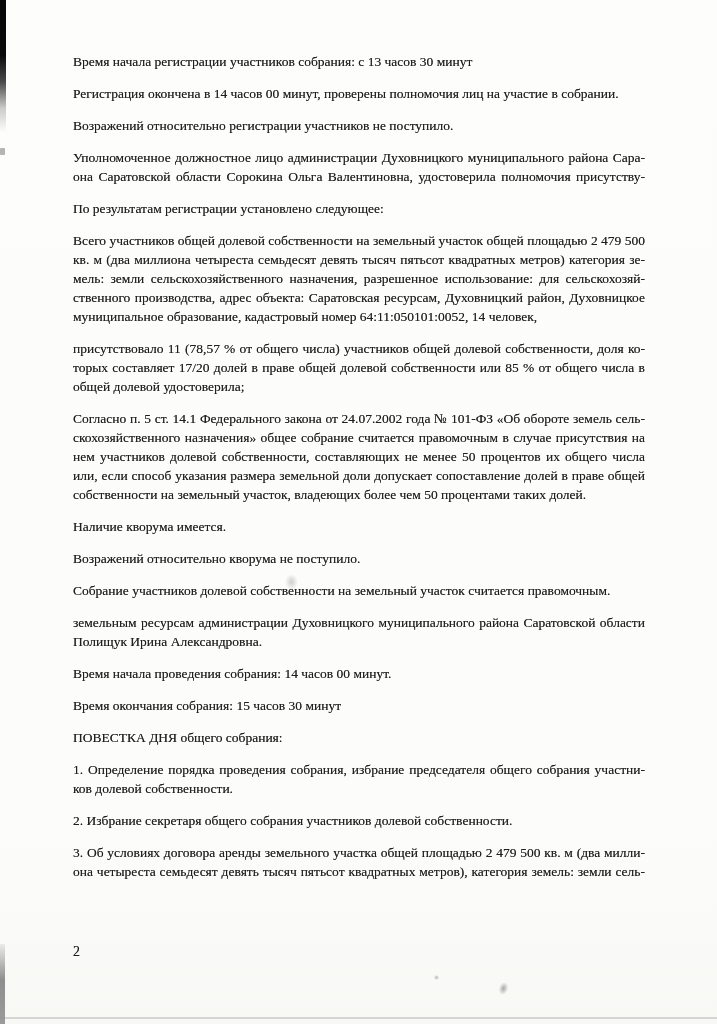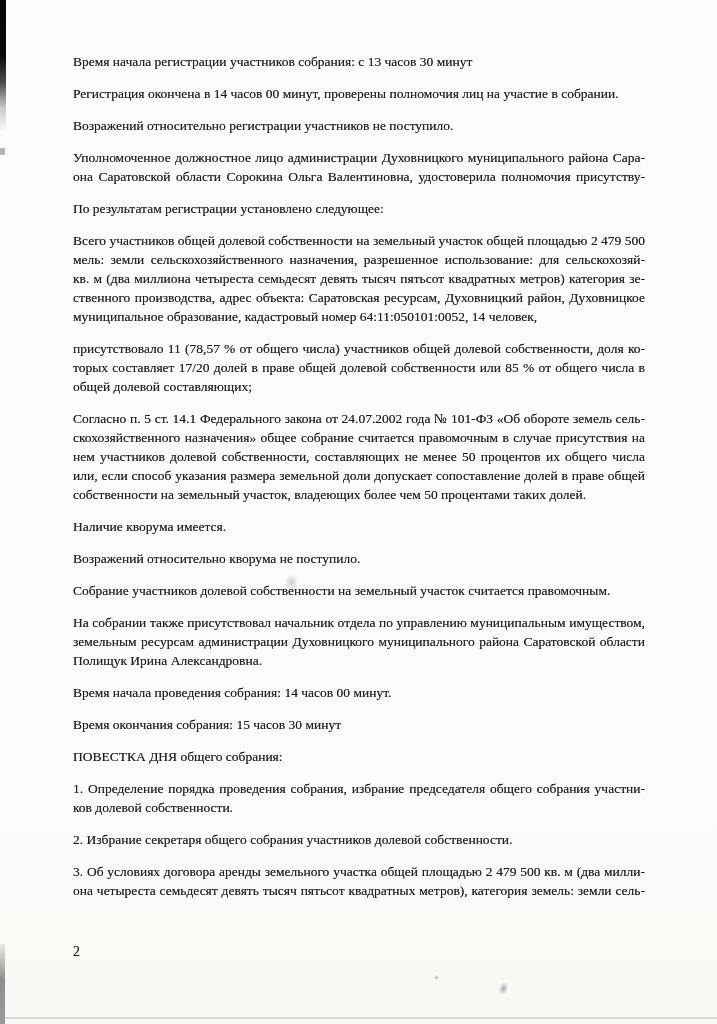--- a/index.html
+++ b/index.html
@@ -81,48 +81,47 @@
       </div>
       <div class="para">
         <div class="line just">Уполномоченное должностное лицо администрации Духовницкого муниципального района Сара-</div>
         <div class="line just">она Саратовской области Сорокина Ольга Валентиновна, удостоверила полномочия присутству-</div>
       </div>
       <div class="para">
         <div class="line">По результатам регистрации установлено следующее:</div>
       </div>
       <div class="para">
         <div class="line just">Всего участников общей долевой собственности на земельный участок общей площадью 2 479 500</div>
+        <div class="line just">кв. м (два миллиона четыреста семьдесят девять тысяч пятьсот квадратных метров) категория зе-</div>
         <div class="line just">мель: земли сельскохозяйственного назначения, разрешенное использование: для сельскохозяй-</div>
-        <div class="line just">кв. м (два миллиона четыреста семьдесят девять тысяч пятьсот квадратных метров) категория зе-</div>
         <div class="line just">ственного производства, адрес объекта: Саратовская ресурсам, Духовницкий район, Духовницкое</div>
         <div class="line">муниципальное образование, кадастровый номер 64:11:050101:0052, 14 человек,</div>
       </div>
       <div class="para">
         <div class="line just">присутствовало 11 (78,57 % от общего числа) участников общей долевой собственности, доля ко-</div>
         <div class="line just">торых составляет 17/20 долей в праве общей долевой собственности или 85 % от общего числа в</div>
-        <div class="line">общей долевой составляющих;</div>
+        <div class="line">общей долевой удостоверила;</div>
       </div>
       <div class="para">
         <div class="line just">Согласно п. 5 ст. 14.1 Федерального закона от 24.07.2002 года № 101-ФЗ «Об обороте земель сель-</div>
         <div class="line just">скохозяйственного назначения» общее собрание считается правомочным в случае присутствия на</div>
         <div class="line just">нем участников долевой собственности, составляющих не менее 50 процентов их общего числа</div>
         <div class="line just">или, если способ указания размера земельной доли допускает сопоставление долей в праве общей</div>
         <div class="line">собственности на земельный участок, владеющих более чем 50 процентами таких долей.</div>
       </div>
       <div class="para">
         <div class="line">Наличие кворума имеется.</div>
       </div>
       <div class="para">
         <div class="line">Возражений относительно кворума не поступило.</div>
       </div>
       <div class="para">
         <div class="line">Собрание участников долевой собственности на земельный участок считается правомочным.</div>
       </div>
       <div class="para">
-        <div class="line just">На собрании также присутствовал начальник отдела по управлению муниципальным имуществом,</div>
         <div class="line just">земельным ресурсам администрации Духовницкого муниципального района Саратовской области</div>
         <div class="line">Полищук Ирина Александровна.</div>
       </div>
       <div class="para">
         <div class="line">Время начала проведения собрания: 14 часов 00 минут.</div>
       </div>
       <div class="para">
         <div class="line">Время окончания собрания: 15 часов 30 минут</div>
       </div>
       <div class="para">

